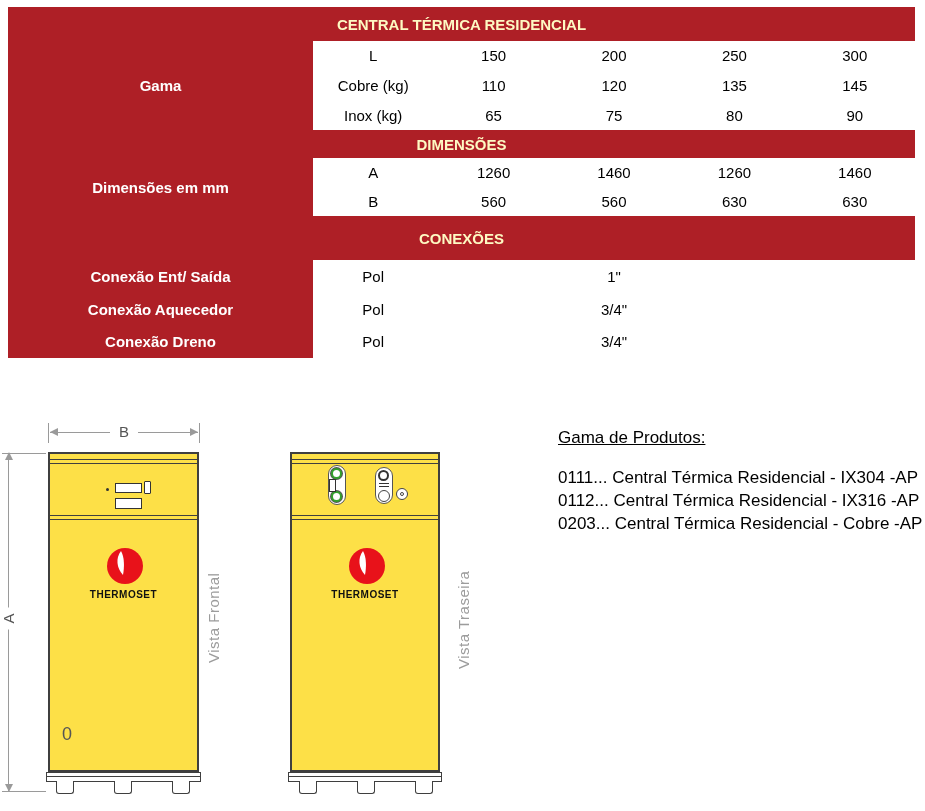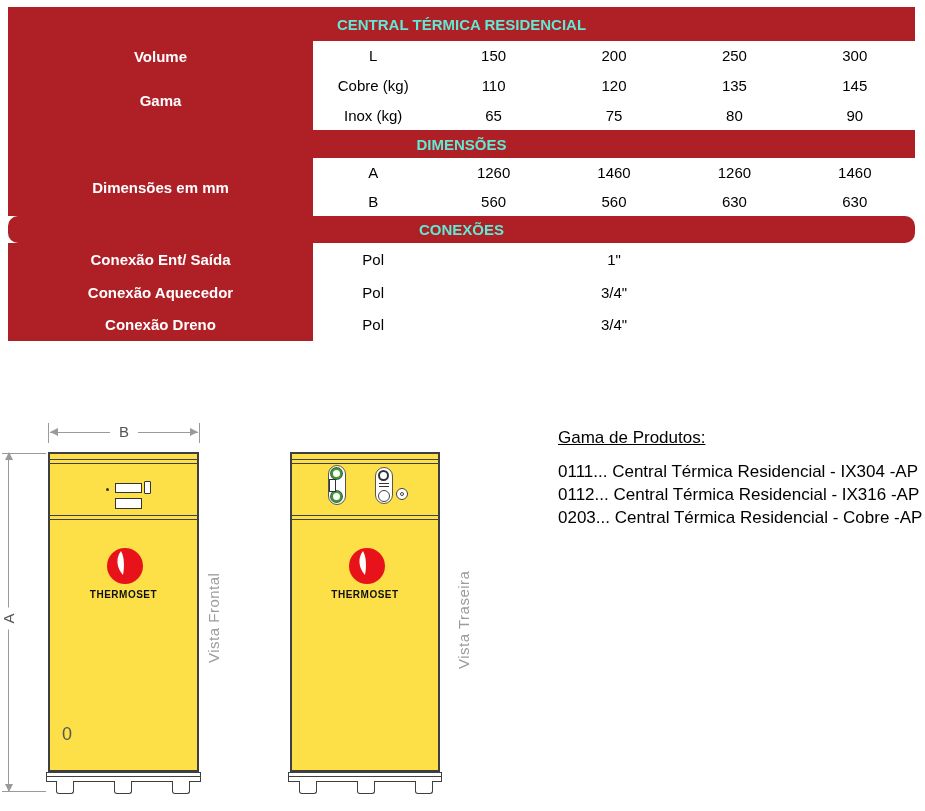--- a/index.html
+++ b/index.html
@@ -10,25 +10,25 @@
     --dim:#9a9a9a;
   }
   *{margin:0;padding:0;box-sizing:border-box;}
   html,body{background:#fff;}
   body{
     width:925px;height:811px;position:relative;overflow:hidden;
     font-family:"Liberation Sans",sans-serif;color:#000;
   }
   
   .spec-table{position:absolute;left:8px;top:7px;width:907px;}
-  .band{background:var(--table-red);color:#5eead4;font-weight:bold;
+  .band{background:var(--table-red);color:#fef9c3;font-weight:bold;
         display:flex;align-items:center;justify-content:center;font-size:15px;}
   .band.title{height:34px;}
   .band.mid{height:28px;}
-  .band.low{height:27px;border-radius:10px;}
+  .band.low{height:44px;}
   .section{display:flex;}
   .left-col{width:305px;background:var(--table-red);color:#fff;font-weight:bold;
             font-size:15px;display:flex;flex-direction:column;}
   .left-label{display:flex;align-items:center;justify-content:center;text-align:center;}
   .rows{flex:1;background:#fff;display:flex;flex-direction:column;}
   .data-row{flex:1;display:grid;grid-template-columns:repeat(5,1fr);
             align-items:center;text-align:center;font-size:15px;}
   .conn-row{flex:1;position:relative;display:grid;grid-template-columns:repeat(5,1fr);
             align-items:center;text-align:center;font-size:15px;}
   .conn-value{position:absolute;left:0;right:0;text-align:center;}
@@ -68,35 +68,34 @@
   .fit-circle{position:absolute;border-radius:50%;background:#fff;}
   .fit-circle.green{border:2.5px solid var(--green);box-shadow:0 0 0 1px #555;}
   .fit-circle.dark{border:2.5px solid #333;}
   .fit-circle.thin{border:1.5px solid #444;}
   .grill{position:absolute;border-top:1.5px solid #333;}
   .knob{position:absolute;border:1.5px solid #444;border-radius:50%;background:#fff;}
   .knob-dot{position:absolute;left:3px;top:3px;width:4px;height:4px;border:1.5px solid #444;border-radius:50%;}
 
   
   .products{position:absolute;left:558px;top:428px;font-size:17px;}
-  .products-heading{text-decoration:underline;margin-bottom:12px;}
+  .products-heading{text-decoration:underline;margin-bottom:18px;}
   .product-line{line-height:23px;}
 </style>
 </head>
 <body>
 
 <div class="spec-table">
 
   <div class="band title">
     <span>CENTRAL TÉRMICA RESIDENCIAL</span>
   </div>
 
   <div class="section sec1">
     <div class="left-col">
-      <div class="left-label volume">Volume</div>
       <div class="left-label peso">Gama</div>
     </div>
     <div class="rows">
       <div class="data-row">
         <span>L</span>
         <span>150</span>
         <span>200</span>
         <span>250</span>
         <span>300</span>
       </div>

